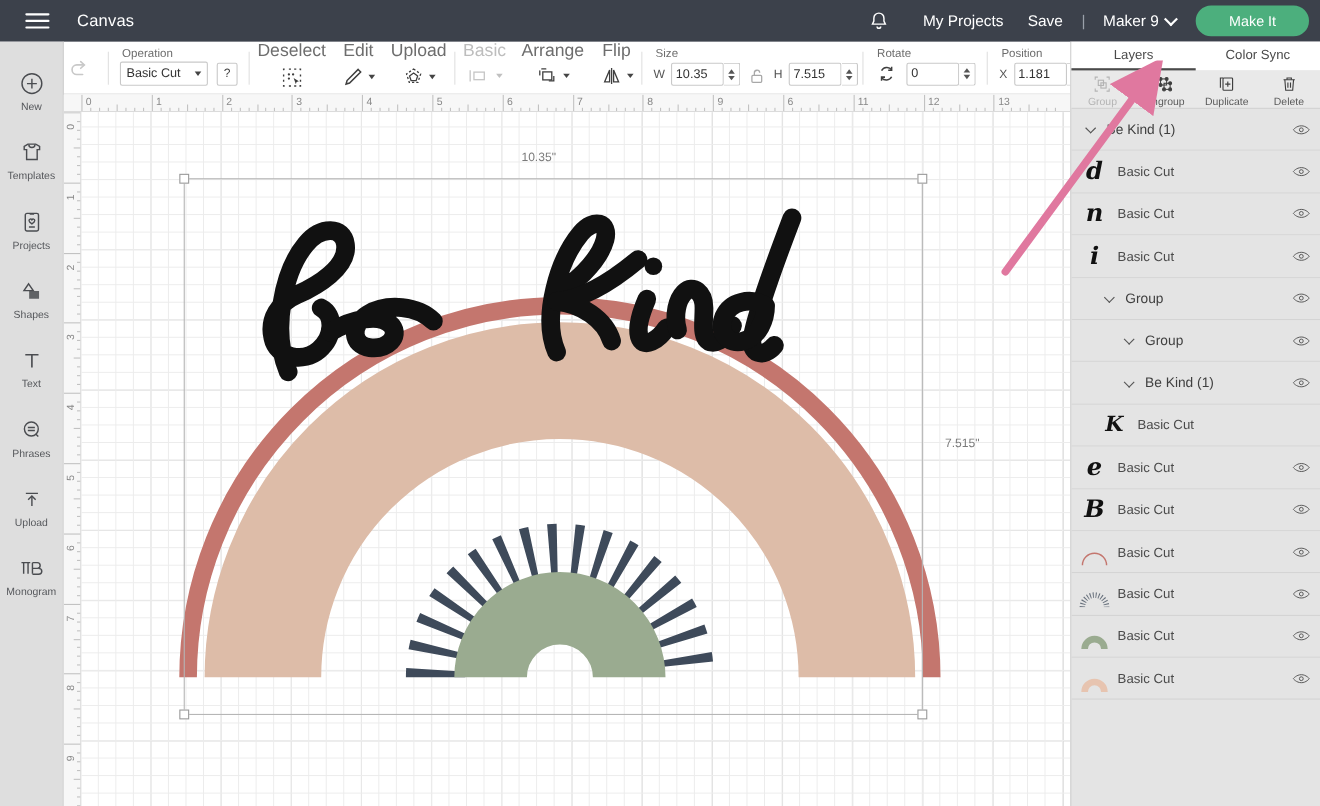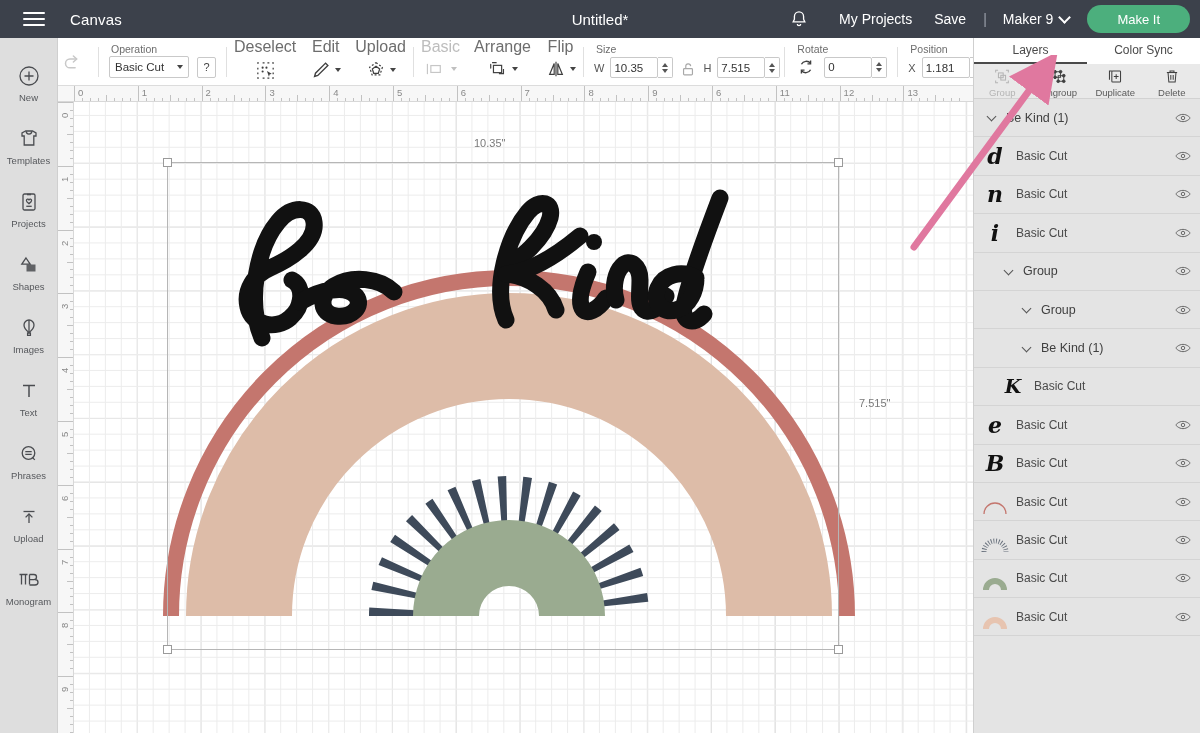--- a/index.html
+++ b/index.html
@@ -174,21 +174,20 @@
 </head>
 <body>
 
 <div id="topbar">
   <div id="hamburger">
     <i></i>
       <i></i>
       <i></i>
   </div>
   <span class="tb-title">Canvas</span>
-  <span id="doc-title">Untitled*</span>
   <div id="tb-right">
     <div id="bell">
       <svg width="20" height="20" viewBox="0 0 24 24" fill="none" stroke="#fff" stroke-width="1.6">
         <path d="M12 3.5a5.5 5.5 0 0 0-5.5 5.5v3.2L5 15.5h14l-1.5-3.3V9A5.5 5.5 0 0 0 12 3.5z"></path>
         <path d="M10 18a2 2 0 0 0 4 0"></path>
       </svg>
     </div>
     <span class="tb-link">My Projects</span>
     <span class="tb-link">Save</span>
     <span class="tb-sep">|</span>
@@ -393,28 +392,20 @@
       <path d="M9.3 16.3h5.4"></path>
     </svg>
     <span class="lab">Projects</span>
   </div>
   <div class="sb-item">
     <svg width="24" height="24" viewBox="0 0 24 24" fill="none" stroke="#4a4c50" stroke-width="1.3">
       <path d="M9 5l4.2 6.2H4.8z"></path>
         <path d="M9.5 11.5h9v7h-9z" fill="#4a4c50" stroke="none" opacity="0.85"></path>
     </svg>
     <span class="lab">Shapes</span>
-  </div>
-  <div class="sb-item">
-    <svg width="24" height="24" viewBox="0 0 24 24" fill="none" stroke="#4a4c50" stroke-width="1.3">
-      <path d="M12 4a5 5 0 0 1 5 5c0 3-2.4 5.6-5 7.5C9.4 14.6 7 12 7 9a5 5 0 0 1 5-5z"></path>
-      <path d="M12 4v12.5"></path>
-        <path d="M10.6 17h2.8v2.4h-2.8z"></path>
-    </svg>
-    <span class="lab">Images</span>
   </div>
   <div class="sb-item">
     <svg width="24" height="24" viewBox="0 0 24 24" fill="none" stroke="#4a4c50" stroke-width="1.5">
       <path d="M6 6.5h12M12 6.5V18"></path>
     </svg>
     <span class="lab">Text</span>
   </div>
   <div class="sb-item">
     <svg width="24" height="24" viewBox="0 0 24 24" fill="none" stroke="#4a4c50" stroke-width="1.3">
       <circle cx="11.5" cy="11" r="6.3"></circle>

